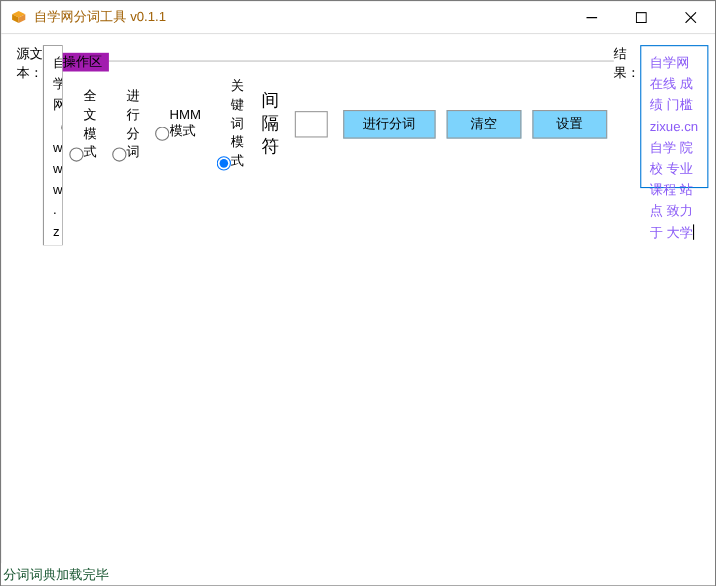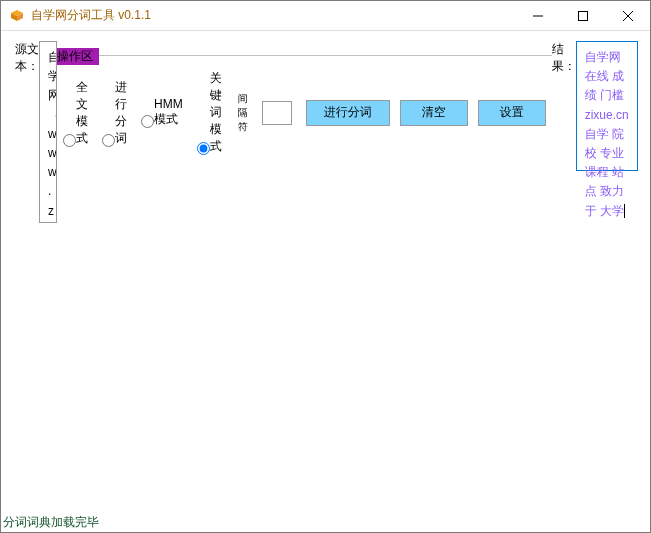--- a/index.html
+++ b/index.html
@@ -104,21 +104,21 @@
     .radio-wrap input[type="radio"] {
       width: 13px;
       height: 13px;
       cursor: pointer;
     }
     .radio-label {
       font-size: 12px;
       color: #000;
     }
     .sep-label {
-      font-size: 10px;
+      font-size: 16px;
       color: #000;
       margin-left: 2px;
     }
     .sep-input {
       width: 30px;
       height: 24px;
       border: 1px solid #9a9a9a;
       padding: 0 4px;
       font-size: 12px;
       font-family: inherit;

